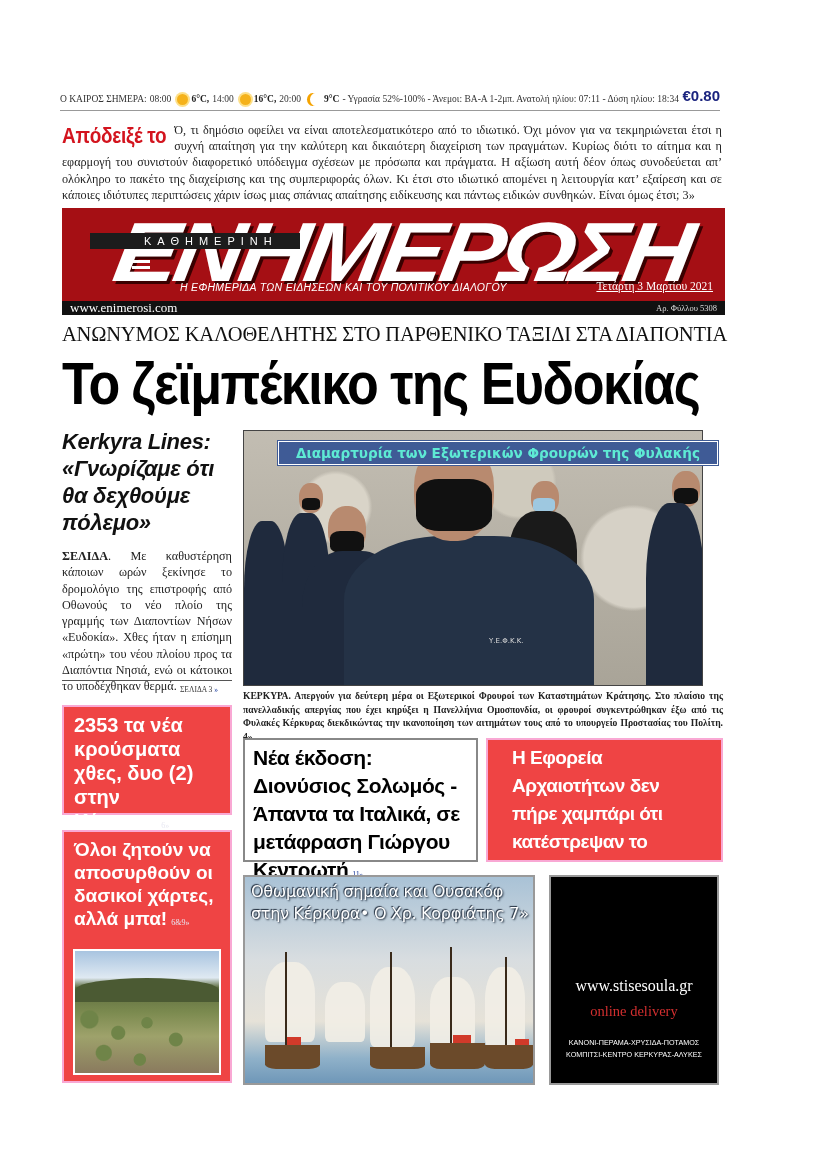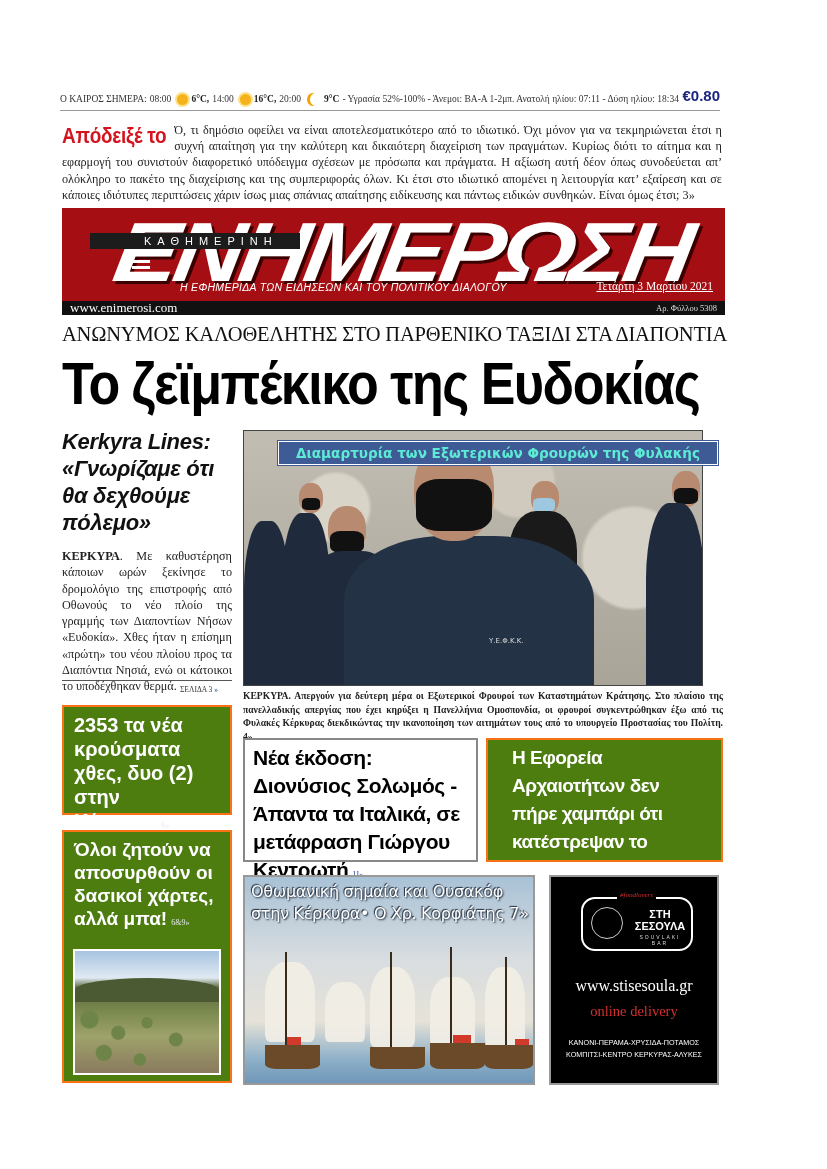--- a/index.html
+++ b/index.html
@@ -52,21 +52,21 @@
         radial-gradient(circle at 85% 50%, #d6d1c6 0 12%, transparent 13%),
         linear-gradient(180deg, #c2bdb2 0%, #a9a498 100%); }
     .photo .person { position: absolute; background: #1f2a3d; border-radius: 40% 40% 0 0; }
     .photo .head { position: absolute; background: #b88a6f; border-radius: 45%; }
     .photo .mask { position: absolute; background: #111; border-radius: 30%; }
     .photo .mask.blue { background: #9ec8e0; }
     .photo-caption-band { position: absolute; left: 278px; top: 441px; width: 440px; height: 24px; background: #3f5b96; border: 1px solid #fff; box-shadow: 0 0 0 1px #3f5b96; color: #5eead4; font-family: "DejaVu Sans", sans-serif; font-weight: bold; font-size: 13.6px; line-height: 22px; text-align: center; white-space: nowrap; }
     .photo-caption { position: absolute; left: 243px; top: 689px; width: 480px; font-family: "Liberation Serif", serif; font-weight: bold; font-size: 9.6px; line-height: 13.5px; color: #222; text-align: justify; }
 
     
-    .bluebox { position: absolute; background: #4d7c0f; border: 2px solid #f97316; color: #fff; font-family: "Liberation Sans", sans-serif; font-weight: bold; }
+    .bluebox { position: absolute; background: #ef4444; border: 2px solid #f9a8d4; color: #fff; font-family: "Liberation Sans", sans-serif; font-weight: bold; }
     .covid { left: 62px; top: 705px; width: 170px; height: 110px; padding: 6px 10px; font-size: 20px; line-height: 24px; }
     .forest { left: 62px; top: 830px; width: 170px; height: 253px; padding: 6px 10px; font-size: 19px; line-height: 23px; }
     .forest .img { position: absolute; left: 9px; top: 117px; width: 148px; height: 126px; border: 2px solid #fff; overflow: hidden; background: linear-gradient(180deg, #a8c4e0 0%, #dfe9f2 22%, #5d6c3f 30%, #7b8a4f 50%, #9ea26b 70%, #8a7a5e 100%); }
     .forest .img .hill { position: absolute; left: 0; top: 22%; width: 100%; height: 20%; background: #4b5a33; border-radius: 50% 50% 0 0; }
     .forest .img .bushes { position: absolute; left: 0; top: 45%; width: 100%; height: 55%; background:
         radial-gradient(circle at 10% 20%, #6f8448 0 6%, transparent 7%),
         radial-gradient(circle at 30% 40%, #6f8448 0 6%, transparent 7%),
         radial-gradient(circle at 50% 25%, #6f8448 0 6%, transparent 7%),
         radial-gradient(circle at 70% 50%, #6f8448 0 6%, transparent 7%),
         radial-gradient(circle at 20% 70%, #6f8448 0 6%, transparent 7%),
@@ -135,21 +135,21 @@
 <div class="mast-bar">
   <span class="url">www.enimerosi.com</span>
   <span class="issue">Αρ. Φύλλου 5308</span>
 </div>
 
 <div class="overline">ΑΝΩΝΥΜΟΣ ΚΑΛΟΘΕΛΗΤΗΣ ΣΤΟ ΠΑΡΘΕΝΙΚΟ ΤΑΞΙΔΙ ΣΤΑ ΔΙΑΠΟΝΤΙΑ</div>
 <div class="headline">Το ζεϊμπέκικο της Ευδοκίας</div>
 
 <div class="left-story">
   <div class="title">Kerkyra Lines: «Γνωρίζαμε ότι θα δεχθούμε πόλεμο»</div>
-  <div class="body"><b>ΚΕΡΚΥΡΑ</b><span>. Με καθυστέρηση κάποιων ωρών ξεκίνησε το δρομολόγιο της επιστροφής από Οθωνούς το νέο πλοίο της γραμμής των Διαποντίων Νήσων «Ευδοκία». Χθες ήταν η επίσημη «πρώτη» του νέου πλοίου προς τα Διαπόντια Νησιά, ενώ οι κάτοικοι το υποδέχθηκαν θερμά.</span></div>
+  <div class="body"><b>ΣΕΛΙΔΑ</b><span>. Με καθυστέρηση κάποιων ωρών ξεκίνησε το δρομολόγιο της επιστροφής από Οθωνούς το νέο πλοίο της γραμμής των Διαποντίων Νήσων «Ευδοκία». Χθες ήταν η επίσημη «πρώτη» του νέου πλοίου προς τα Διαπόντια Νησιά, ενώ οι κάτοικοι το υποδέχθηκαν θερμά.</span></div>
 </div>
 <div class="left-rule"></div>
 <div class="page-ref">
   <span>ΣΕΛΙΔΑ 3</span>
   <span class="arr">»</span>
 </div>
 
 <div class="photo">
   <div class="wall"></div>
 
@@ -209,25 +209,19 @@
   <div class="flag" style="left:208px;top:158px;width:18px;height:18px;"></div>
   <div class="flag" style="left:270px;top:162px;width:14px;height:14px;"></div>
   <div class="ship" style="left:20px;width:55px;height:24px;"></div>
   <div class="ship" style="left:125px;width:55px;height:22px;"></div>
   <div class="ship" style="left:185px;width:55px;height:26px;"></div>
   <div class="ship" style="left:240px;width:48px;height:24px;"></div>
   <div class="title">Οθωμανική σημαία και Ουσακόφ στην Κέρκυρα• Ο Χρ. Κορφιάτης 7»</div>
 </div>
 
 <div class="ad">
-  <div class="badge">
-    <div class="circle"></div>
-    <div class="tag">#foodlovers</div>
-    <div class="name">ΣΤΗ ΣΕΣΟΥΛΑ</div>
-    <div class="sub">SOUVLAKI BAR</div>
-  </div>
   <div class="site">www.stisesoula.gr</div>
   <div class="delivery">online delivery</div>
   <div class="areas">
     <div>ΚΑΝΟΝΙ-ΠΕΡΑΜΑ-ΧΡΥΣΙΔΑ-ΠΟΤΑΜΟΣ</div>
     <div>ΚΟΜΠΙΤΣΙ-ΚΕΝΤΡΟ ΚΕΡΚΥΡΑΣ-ΑΛΥΚΕΣ</div>
   </div>
 </div>
 
 </body></html>

